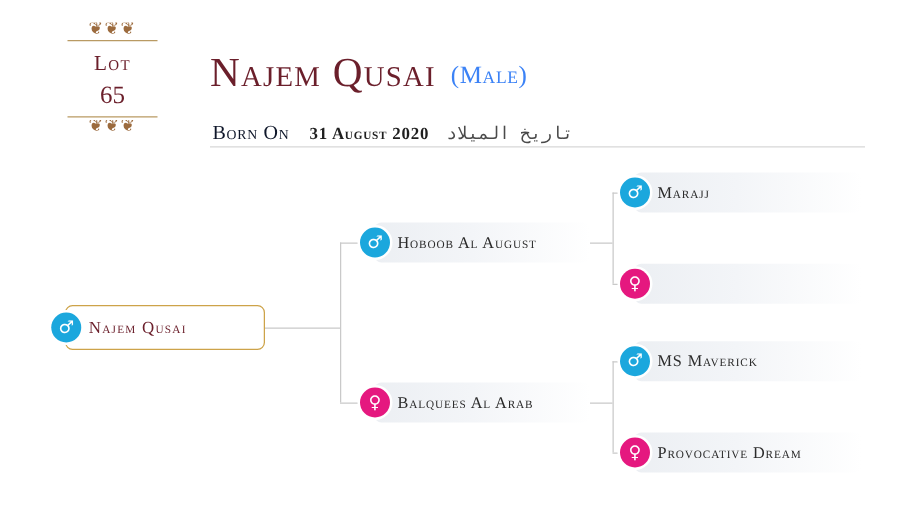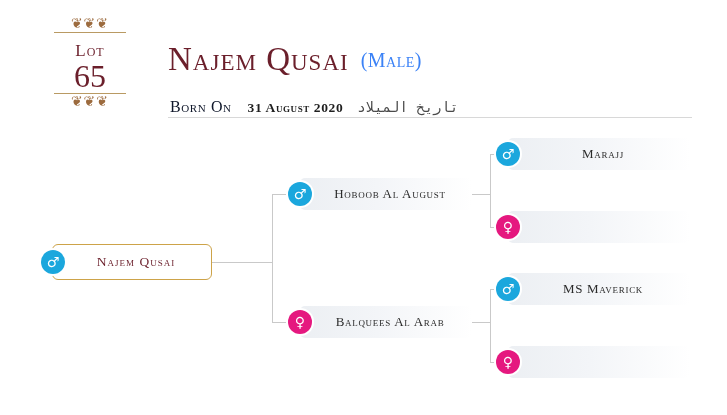--- a/index.html
+++ b/index.html
@@ -41,21 +41,21 @@
     overflow: hidden;
   }
   #lot-badge .lot-word {
     font-size: 17px;
     letter-spacing: 1px;
     line-height: 19px;
     font-variant: small-caps;
     margin-top: 8px;
   }
   #lot-badge .lot-number {
-    font-size: 32px;
+    font-size: 20px;
     line-height: 32px;
     font-weight: normal;
     letter-spacing: 0px;
   }
   #lot-badge .rule {
     width: 72px;
     height: 1px;
     background: #b99a63;
     margin: 1px auto 2px auto;
   }
@@ -134,21 +134,20 @@
     position: absolute;
     box-sizing: border-box;
     display: flex;
     align-items: center;
     background: #f2f4f7;
     border-radius: 5px;
     height: 32px;
   }
   .node .label {
     flex: 1;
-    text-align: center;
     font-variant: small-caps;
     letter-spacing: 0.7px;
     color: #2b2b2b;
     font-size: 13px;
     padding: 0 10px 0 18px;
   }
 
   
   .gen2, .gen3 {
     background: linear-gradient(to right, #eceff3 0%, #f3f5f8 45%, #ffffff 100%);
@@ -295,15 +294,16 @@
     <span class="sex-badge sex-female">♀</span>
   </div>
 
   <div class="node gen3" id="node-dam-sire">
     <span class="sex-badge sex-male">♂</span>
     <span class="label">MS Maverick</span>
   </div>
 
   <div class="node gen3" id="node-dam-dam">
     <span class="sex-badge sex-female">♀</span>
+    <span class="label">Provocative Dream</span>
   </div>
 
 </div>
 
 </body></html>

